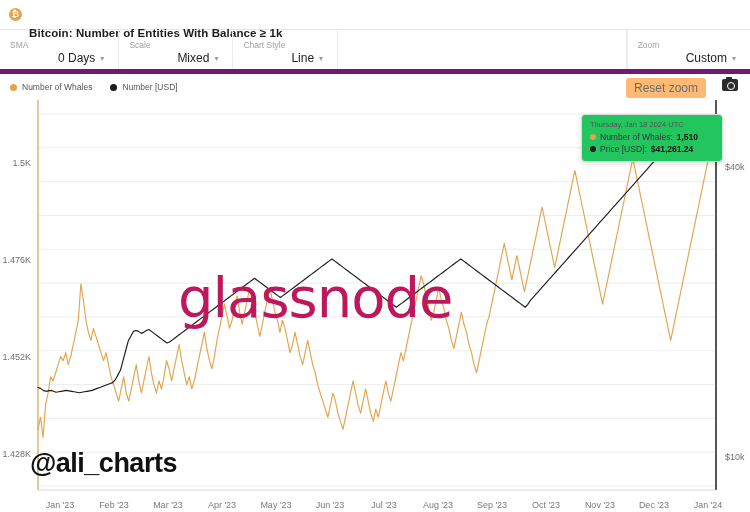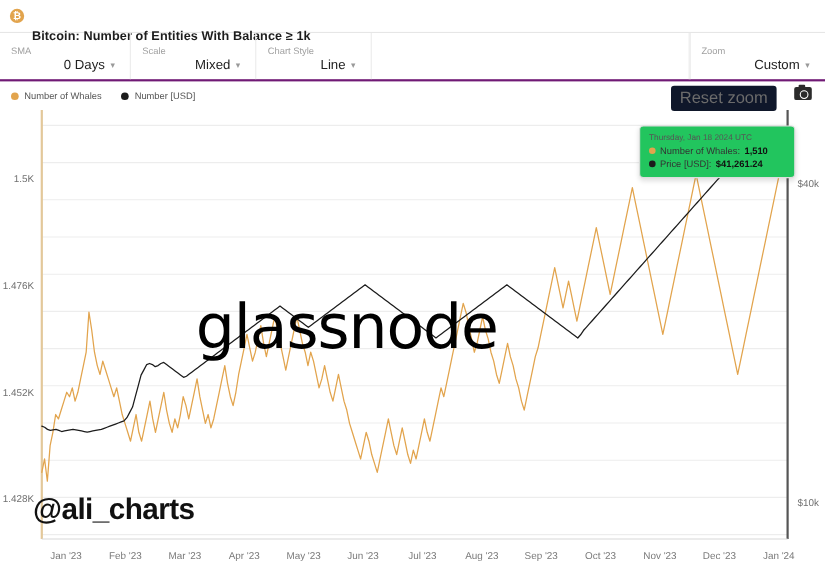--- a/index.html
+++ b/index.html
@@ -40,21 +40,21 @@
   }
   .daterange .dv { font-size:11px; color:#333; }
   .daterange .arrow { font-size:10px; color:#9b9b9b; }
   .cal-icon { width:11px; height:11px; border:1px solid #c2c2c2; border-radius:2px; position:relative; margin-left:2px; }
   .cal-icon:before { content:""; position:absolute; left:0; right:0; top:2px; height:1px; background:#c2c2c2; }
 
   
   .controls {
     height:44px; width:750px;
     display:flex; align-items:stretch;
-    border-bottom:2px solid #701a75;
+    border-bottom:5px solid #701a75;
     position:relative;
   }
   .ctrl {
     padding:5px 14px 0 10px;
     border-right:1px solid #ececec;
     display:flex; flex-direction:column; justify-content:center;
     min-width:68px;
   }
   .ctrl .lbl { font-size:8.5px; color:#a0a0a0; line-height:12px; }
   .ctrl .val { font-size:12px; color:#222; line-height:15px; display:flex; align-items:center; gap:5px;margin-left:48px; }
@@ -67,22 +67,22 @@
     height:26px; width:750px;
     display:flex; align-items:center;
     padding-left:10px;
     position:relative;
   }
   .legend-item { display:flex; align-items:center; gap:5px; margin-right:18px; }
   .legend-dot { width:7px; height:7px; border-radius:50%; }
   .legend-text { font-size:8.5px; color:#555; }
   .reset-zoom {
     position:absolute; right:44px; top:4px;
-    font-size:15px; color:#6b6b6b;
-    background:#0f172a; border-radius:3px;
+    font-size:12px; color:#6b6b6b;
+    background:#fdba74; border-radius:3px;
     padding:3px 8px;
   }
   .cam-icon {
     position:absolute; right:12px; top:5px;
     width:16px; height:12px; background:#2b2b2b; border-radius:2px;
     display:block;
   }
   .cam-icon:before {
     content:""; position:absolute; left:5px; top:2.5px;
     width:6px; height:6px; border-radius:50%;
@@ -96,21 +96,21 @@
   
   .plot {
     position:absolute; left:0; top:100px;
     width:750px; height:412px;text-align:center;
   }
   .plot svg { display:block; }
 
   .watermark {
     position:absolute; left:178px; top:265px;
     font-size:56px; font-weight:400;
-    color:#000000;
+    color:#be185d;
     letter-spacing:-1px;
     font-family:"DejaVu Sans", sans-serif;
     pointer-events:none;
     user-select:none;
   }
   .handle {
     position:absolute;
     left:30px; top:448px;
     font-size:27px; font-weight:bold;
     color:#111;

